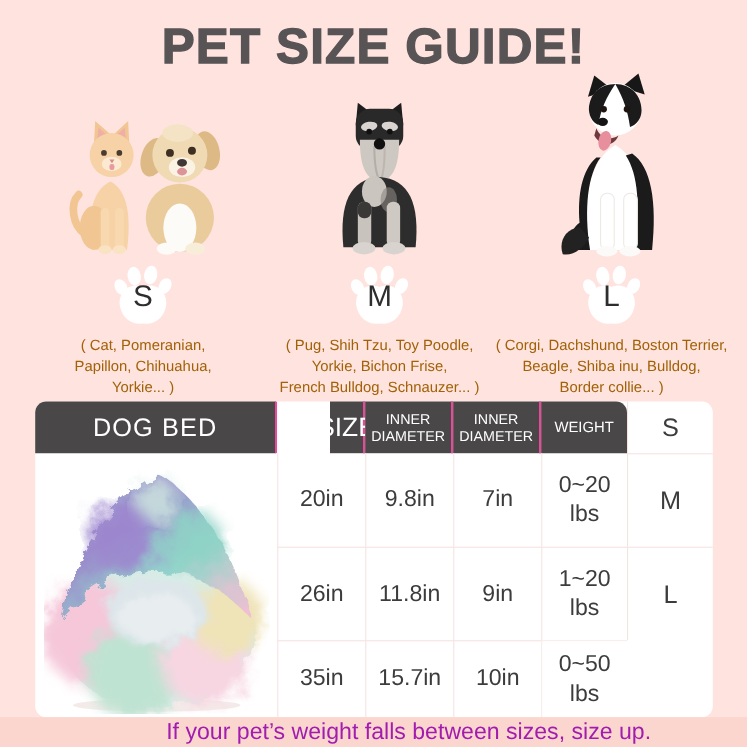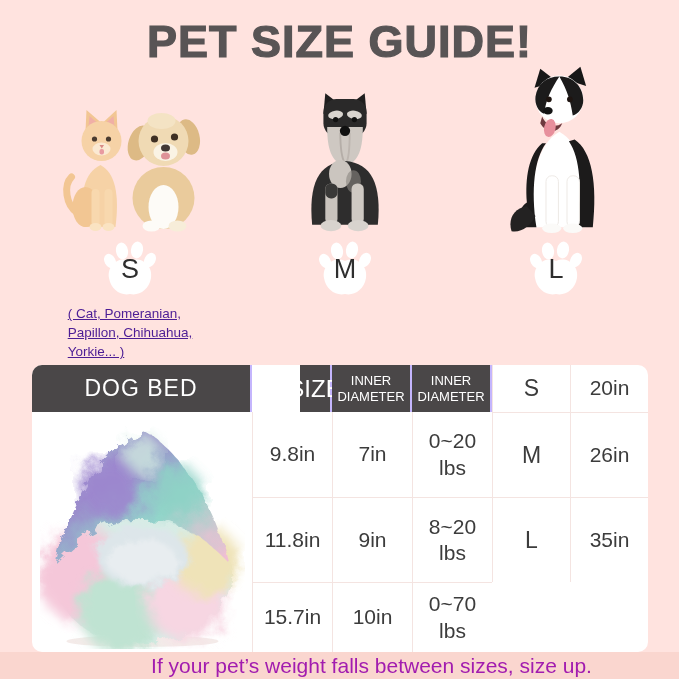--- a/index.html
+++ b/index.html
@@ -20,35 +20,35 @@
   .group-m{left:230px;width:230px;}
   .group-l{left:436px;width:240px;}
   .pet-art{height:172px;display:flex;align-items:flex-end;justify-content:center;}
   .paw{position:relative;width:60px;height:58px;margin-top:4px;}
   .paw svg{position:absolute;left:0;top:0;}
   .paw-letter{
     position:absolute;left:0;top:17px;width:60px;text-align:center;
     font-size:27px;color:#2E2E2E;line-height:1;
   }
   .breeds{
-    margin-top:7px;white-space:pre-line;text-align:left;
-    font-size:13.5px;line-height:1.42;color:#4c1d95;text-decoration:underline;
+    margin-top:7px;white-space:pre-line;text-align:center;
+    font-size:13.5px;line-height:1.42;color:#a16207;
   }
   
   .size-table{
     position:absolute;left:32px;top:365px;width:616px;height:287px;
     display:grid;
     grid-template-columns:220px 80px 80px 80px 78px 78px;
     grid-template-rows:47px 85px 85px 70px;
     background:#FFFFFF;border-radius:10px;
   }
   .th{
     background:#4A4748;color:#FFFFFF;
     display:flex;align-items:center;justify-content:center;
-    border-right:2px solid #c4b5fd;
+    border-right:2px solid #ec4899;
     white-space:pre-line;text-align:center;
   }
   .th:last-of-type{border-right:none;}
   .th-product{font-size:23px;letter-spacing:1px;border-radius:10px 0 0 0;}
   .th-size{font-size:24px;margin-left:48px;}
   .th-two-line{font-size:13px;line-height:1.2;}
   .th-small{font-size:13.5px;}
   .th-weight{border-radius:0 10px 0 0;border-right:none;}
   .bed-cell{
     grid-row:2/5;grid-column:1;
@@ -155,20 +155,23 @@
   <div class="paw">
     <svg width="60" height="58" viewBox="0 0 60 58">
       <ellipse cx="10" cy="22" rx="5.5" ry="7.5" fill="#FFFFFF" transform="rotate(-28 10 22)"></ellipse>
       <ellipse cx="22" cy="12" rx="6" ry="8.5" fill="#FFFFFF" transform="rotate(-10 22 12)"></ellipse>
       <ellipse cx="37" cy="11" rx="6" ry="8.5" fill="#FFFFFF" transform="rotate(10 37 11)"></ellipse>
       <ellipse cx="50" cy="21" rx="5.5" ry="7.5" fill="#FFFFFF" transform="rotate(28 50 21)"></ellipse>
       <path d="M30,22 C41,17 53,26 51,39 C49,51 39,57 30,55 C21,57 11,51 9,39 C7,26 19,17 30,22 Z" fill="#FFFFFF"></path>
     </svg>
     <span class="paw-letter">M</span>
   </div>
+  <div class="breeds">( Pug, Shih Tzu, Toy Poodle,
+Yorkie, Bichon Frise,
+French Bulldog, Schnauzer... )</div>
 </div>
 
 <div class="pet-group group-l">
   <div class="pet-art">
     <svg width="145" height="172" viewBox="0 0 150 180">
       <path d="M52,26 L58,6 L75,19 Z" fill="#171717"></path>
       <path d="M106,24 L100,4 L84,17 Z" fill="#171717"></path>
       <circle cx="78" cy="38" r="25" fill="#FFFFFF"></circle>
       <path d="M78,14 C93,14 103,25 103,39 C103,47 98,53 92,55 C90,40 86,28 78,14 Z" fill="#1C1B1B"></path>
       <path d="M78,14 C64,14 55,22 53,35 C52,43 56,51 62,53 C64,38 70,26 78,14 Z" fill="#1C1B1B"></path>
@@ -190,29 +193,33 @@
   <div class="paw">
     <svg width="60" height="58" viewBox="0 0 60 58">
       <ellipse cx="10" cy="22" rx="5.5" ry="7.5" fill="#FFFFFF" transform="rotate(-28 10 22)"></ellipse>
       <ellipse cx="22" cy="12" rx="6" ry="8.5" fill="#FFFFFF" transform="rotate(-10 22 12)"></ellipse>
       <ellipse cx="37" cy="11" rx="6" ry="8.5" fill="#FFFFFF" transform="rotate(10 37 11)"></ellipse>
       <ellipse cx="50" cy="21" rx="5.5" ry="7.5" fill="#FFFFFF" transform="rotate(28 50 21)"></ellipse>
       <path d="M30,22 C41,17 53,26 51,39 C49,51 39,57 30,55 C21,57 11,51 9,39 C7,26 19,17 30,22 Z" fill="#FFFFFF"></path>
     </svg>
     <span class="paw-letter">L</span>
   </div>
+  <div class="breeds">( Corgi, Dachshund, Boston Terrier,
+Beagle, Shiba inu, Bulldog,
+Border collie... )</div>
 </div>
 
 <div class="size-table">
   <div class="th th-product">DOG BED</div>
   <div class="th th-size">SIZE</div>
   <div class="th th-two-line">INNER
 DIAMETER</div>
   <div class="th th-two-line">INNER
 DIAMETER</div>
+  <div class="th th-small th-weight">WEIGHT</div>
 
   <div class="bed-cell">
     <svg width="205" height="234" viewBox="0 0 210 240">
       <defs>
         <filter id="furB" x="-15%" y="-15%" width="130%" height="130%">
           <feTurbulence type="fractalNoise" baseFrequency="0.055" numOctaves="4" seed="11" result="n"></feTurbulence>
           <feDisplacementMap in="SourceGraphic" in2="n" scale="18"></feDisplacementMap>
         </filter>
         <filter id="blurB">
             <feGaussianBlur stdDeviation="6"></feGaussianBlur>
@@ -251,27 +258,27 @@
     <div class="cell">7in</div>
     <div class="cell">0~20
 lbs</div>
   </div>
 
   <div class="trow row2">
     <div class="cell cell-sizeletter">M</div>
     <div class="cell">26in</div>
     <div class="cell">11.8in</div>
     <div class="cell">9in</div>
-    <div class="cell">8~20
+    <div class="cell">1~20
 lbs</div>
   </div>
 
   <div class="trow row3">
     <div class="cell cell-sizeletter">L</div>
     <div class="cell">35in</div>
     <div class="cell">15.7in</div>
     <div class="cell">10in</div>
-    <div class="cell cell-last">0~70
+    <div class="cell cell-last">0~50
 lbs</div>
   </div>
 </div>
 
 <div class="footer-band">If your pet’s weight falls between sizes, size up.</div>
 
 </body></html>

